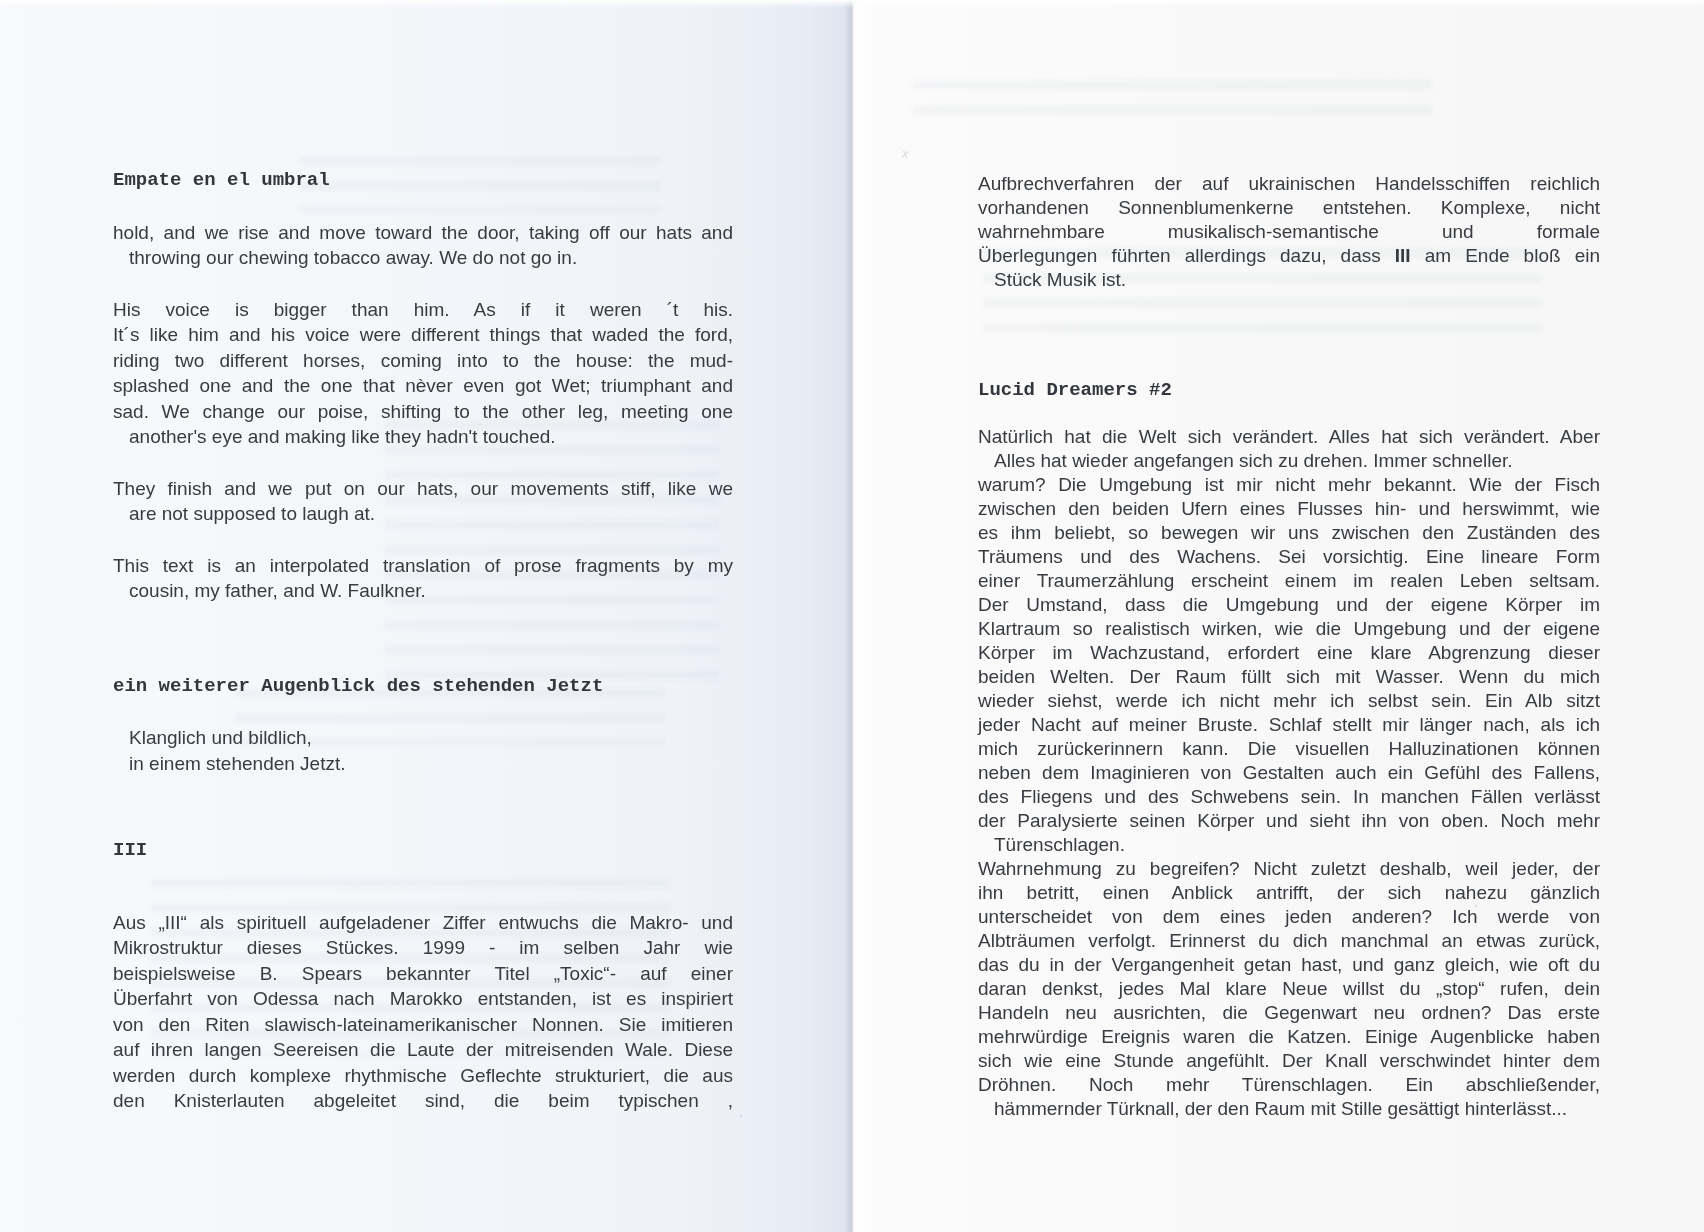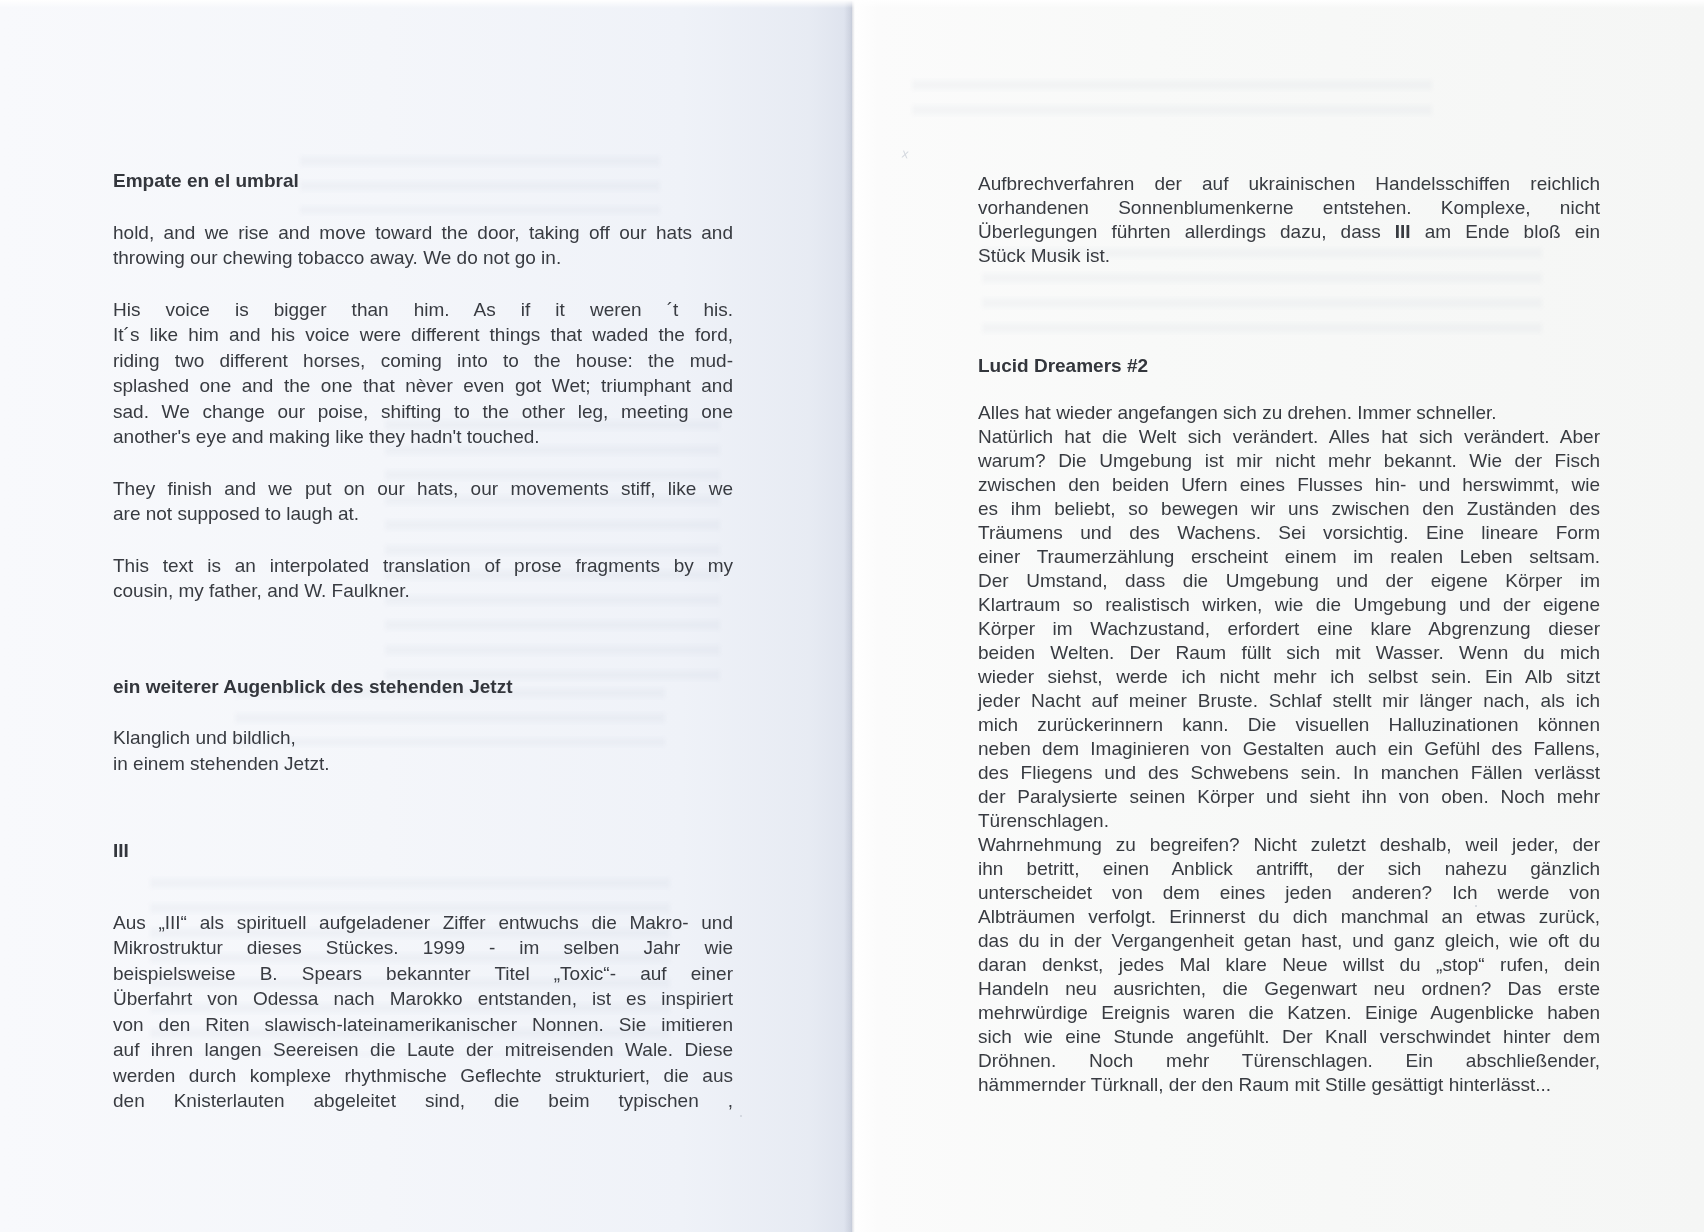--- a/index.html
+++ b/index.html
@@ -16,24 +16,24 @@
   .fold{position:absolute;top:0;left:844px;width:16px;height:1232px;pointer-events:none;
     background:linear-gradient(90deg,rgba(60,70,100,0) 0%,rgba(60,70,100,.10) 40%,rgba(60,70,100,.16) 52%,rgba(255,255,255,.55) 68%,rgba(0,0,0,0) 100%);}
 
   .edge-top{position:absolute;top:0;left:0;width:1704px;height:8px;
     background:linear-gradient(180deg,#ffffff,rgba(255,255,255,0));}
 
   .textblock{position:absolute;color:#383b41;font-size:19px;}
   .page-left  .textblock{left:113px;top:168px;width:620px;line-height:25.5px;}
   .page-right .textblock{left:126px;top:172px;width:622px;line-height:24px;}
 
-  .heading{font-weight:bold;color:#33363c;}
+  .heading{font-weight:bold;color:#33363c;font-family:Liberation Mono, monospace;}
   .ln{min-height:1em;}
   .ln.j{text-align:justify;text-align-last:justify;}
-  .ln.nj{text-align:right;text-align-last:left;}
+  .ln.nj{text-align:right;text-align-last:left;margin-left:16px;}
   .b{font-weight:bold;}
 
   
   .sec-L-1{margin-top:26px}.sec-L-2{margin-top:26px}.sec-L-3{margin-top:26px}
   .sec-L-4{margin-top:26px}.sec-L-5{margin-top:70px}.sec-L-6{margin-top:26px}
   .sec-L-7{margin-top:62px}.sec-L-8{margin-top:46px}
   .sec-R-1{margin-top:86px}.sec-R-2{margin-top:23px}
 
   
   .ghost{position:absolute;pointer-events:none;opacity:.5;filter:blur(2px);
@@ -110,27 +110,28 @@
 
   <div class="page page-right">
     <div class="ghost g5"></div>
     <div class="ghost g6"></div>
     <span class="pencil">x</span>
     <div class="speck s3"></div>
     <div class="textblock" id="block-right">
         <div class="para sec-R-0">
           <div class="ln j">Aufbrechverfahren der auf ukrainischen Handelsschiffen reichlich</div>
           <div class="ln j">vorhandenen Sonnenblumenkerne entstehen. Komplexe, nicht</div>
+          <div class="ln j">wahrnehmbare musikalisch-semantische und formale</div>
           <div class="ln j"><span>Überlegungen führten allerdings dazu, dass </span><span class="b">III</span><span> am Ende bloß ein</span></div>
           <div class="ln nj">Stück Musik ist.</div>
         </div>
         <div class="heading sec-R-1">Lucid Dreamers #2</div>
         <div class="para sec-R-2">
+          <div class="ln j">Natürlich hat die Welt sich verändert. Alles hat sich verändert. Aber</div>
           <div class="ln nj">Alles hat wieder angefangen sich zu drehen. Immer schneller.</div>
-          <div class="ln j">Natürlich hat die Welt sich verändert. Alles hat sich verändert. Aber</div>
           <div class="ln j">warum? Die Umgebung ist mir nicht mehr bekannt. Wie der Fisch</div>
           <div class="ln j">zwischen den beiden Ufern eines Flusses hin- und herswimmt, wie</div>
           <div class="ln j">es ihm beliebt, so bewegen wir uns zwischen den Zuständen des</div>
           <div class="ln j">Träumens und des Wachens. Sei vorsichtig. Eine lineare Form</div>
           <div class="ln j">einer Traumerzählung erscheint einem im realen Leben seltsam.</div>
           <div class="ln j">Der Umstand, dass die Umgebung und der eigene Körper im</div>
           <div class="ln j">Klartraum so realistisch wirken, wie die Umgebung und der eigene</div>
           <div class="ln j">Körper im Wachzustand, erfordert eine klare Abgrenzung dieser</div>
           <div class="ln j">beiden Welten. Der Raum füllt sich mit Wasser. Wenn du mich</div>
           <div class="ln j">wieder siehst, werde ich nicht mehr ich selbst sein. Ein Alb sitzt</div>

